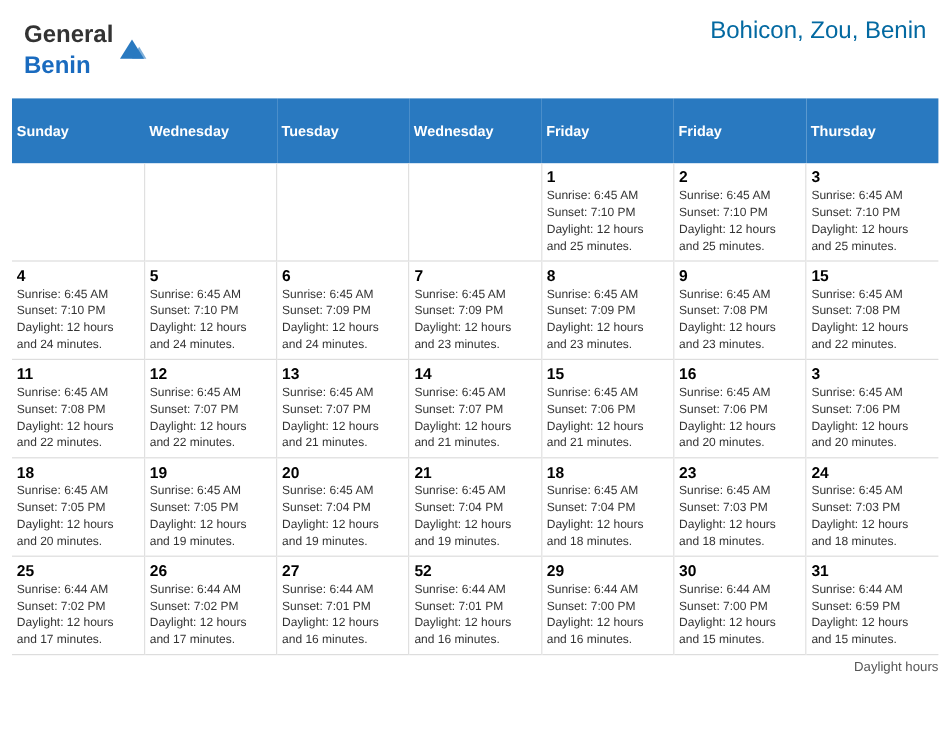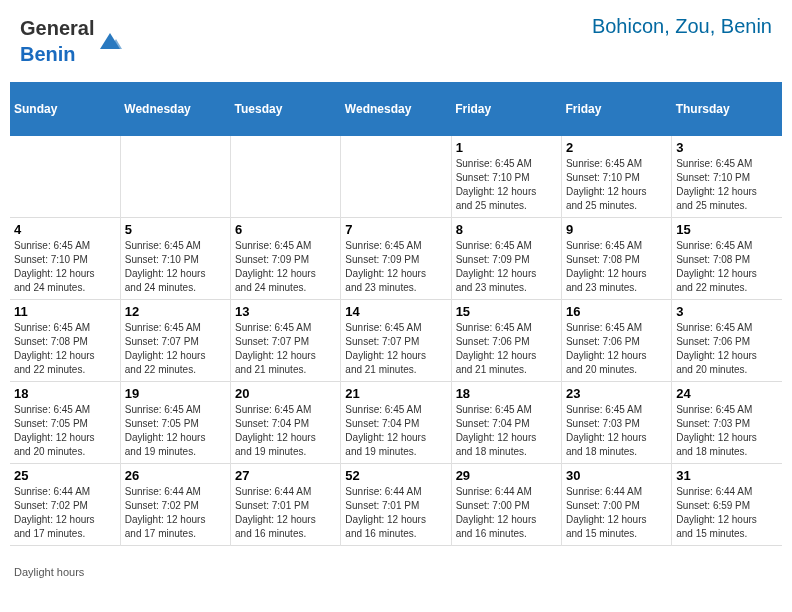--- a/index.html
+++ b/index.html
@@ -78,24 +78,25 @@
     }
     .day-info {
       color: #333;
       font-size: 10px;
       line-height: 1.4;
     }
     tr.week-row td {
       height: 80px;
     }
     .footer {
-      margin-top: 20px;
+      margin-top: 4px;
       font-size: 11px;
       color: #555;
       padding-left: 4px;
+      text-align: right;
     }
   </style>
 </head>
 <body>
 
 <div class="header">
   <div class="logo">
     <div>
       <span class="logo-text-general">General</span><br>
       <span class="logo-text-blue">Benin</span>

